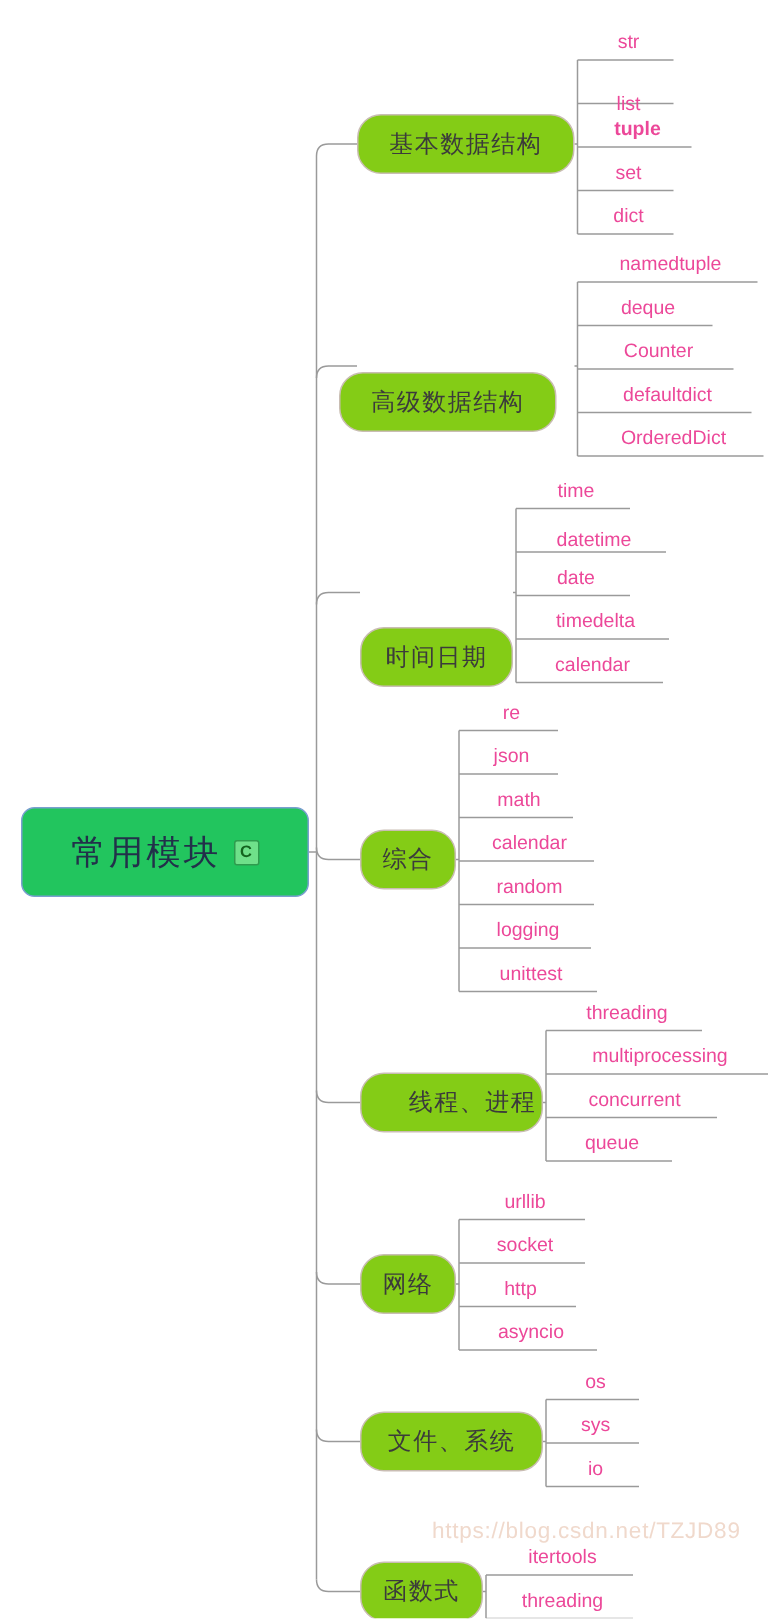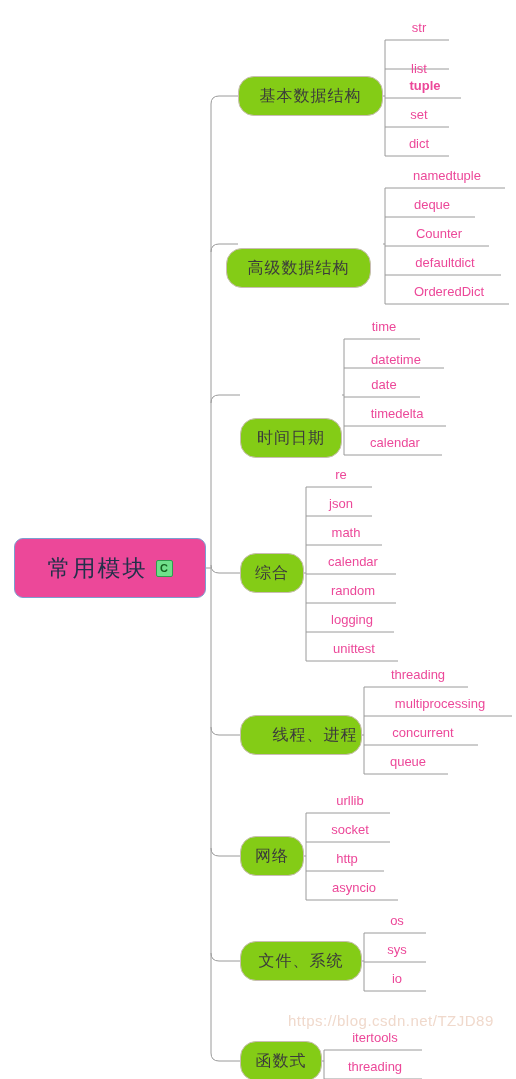--- a/index.html
+++ b/index.html
@@ -25,21 +25,21 @@
   }
   .node {
     position: absolute;
     box-sizing: border-box;
     display: flex;
     align-items: center;
     justify-content: center;
     white-space: nowrap;
   }
   .root-node {
-    background: #ec4899;
+    background: #22c55e;
     border: 1px solid #7a9fd0;
     border-radius: 9px;
     color: #22304a;
     font-size: 23px;
     letter-spacing: 2px;
     padding: 0 10px;
   }
   .root-inner {
     display: flex;
     align-items: center;

